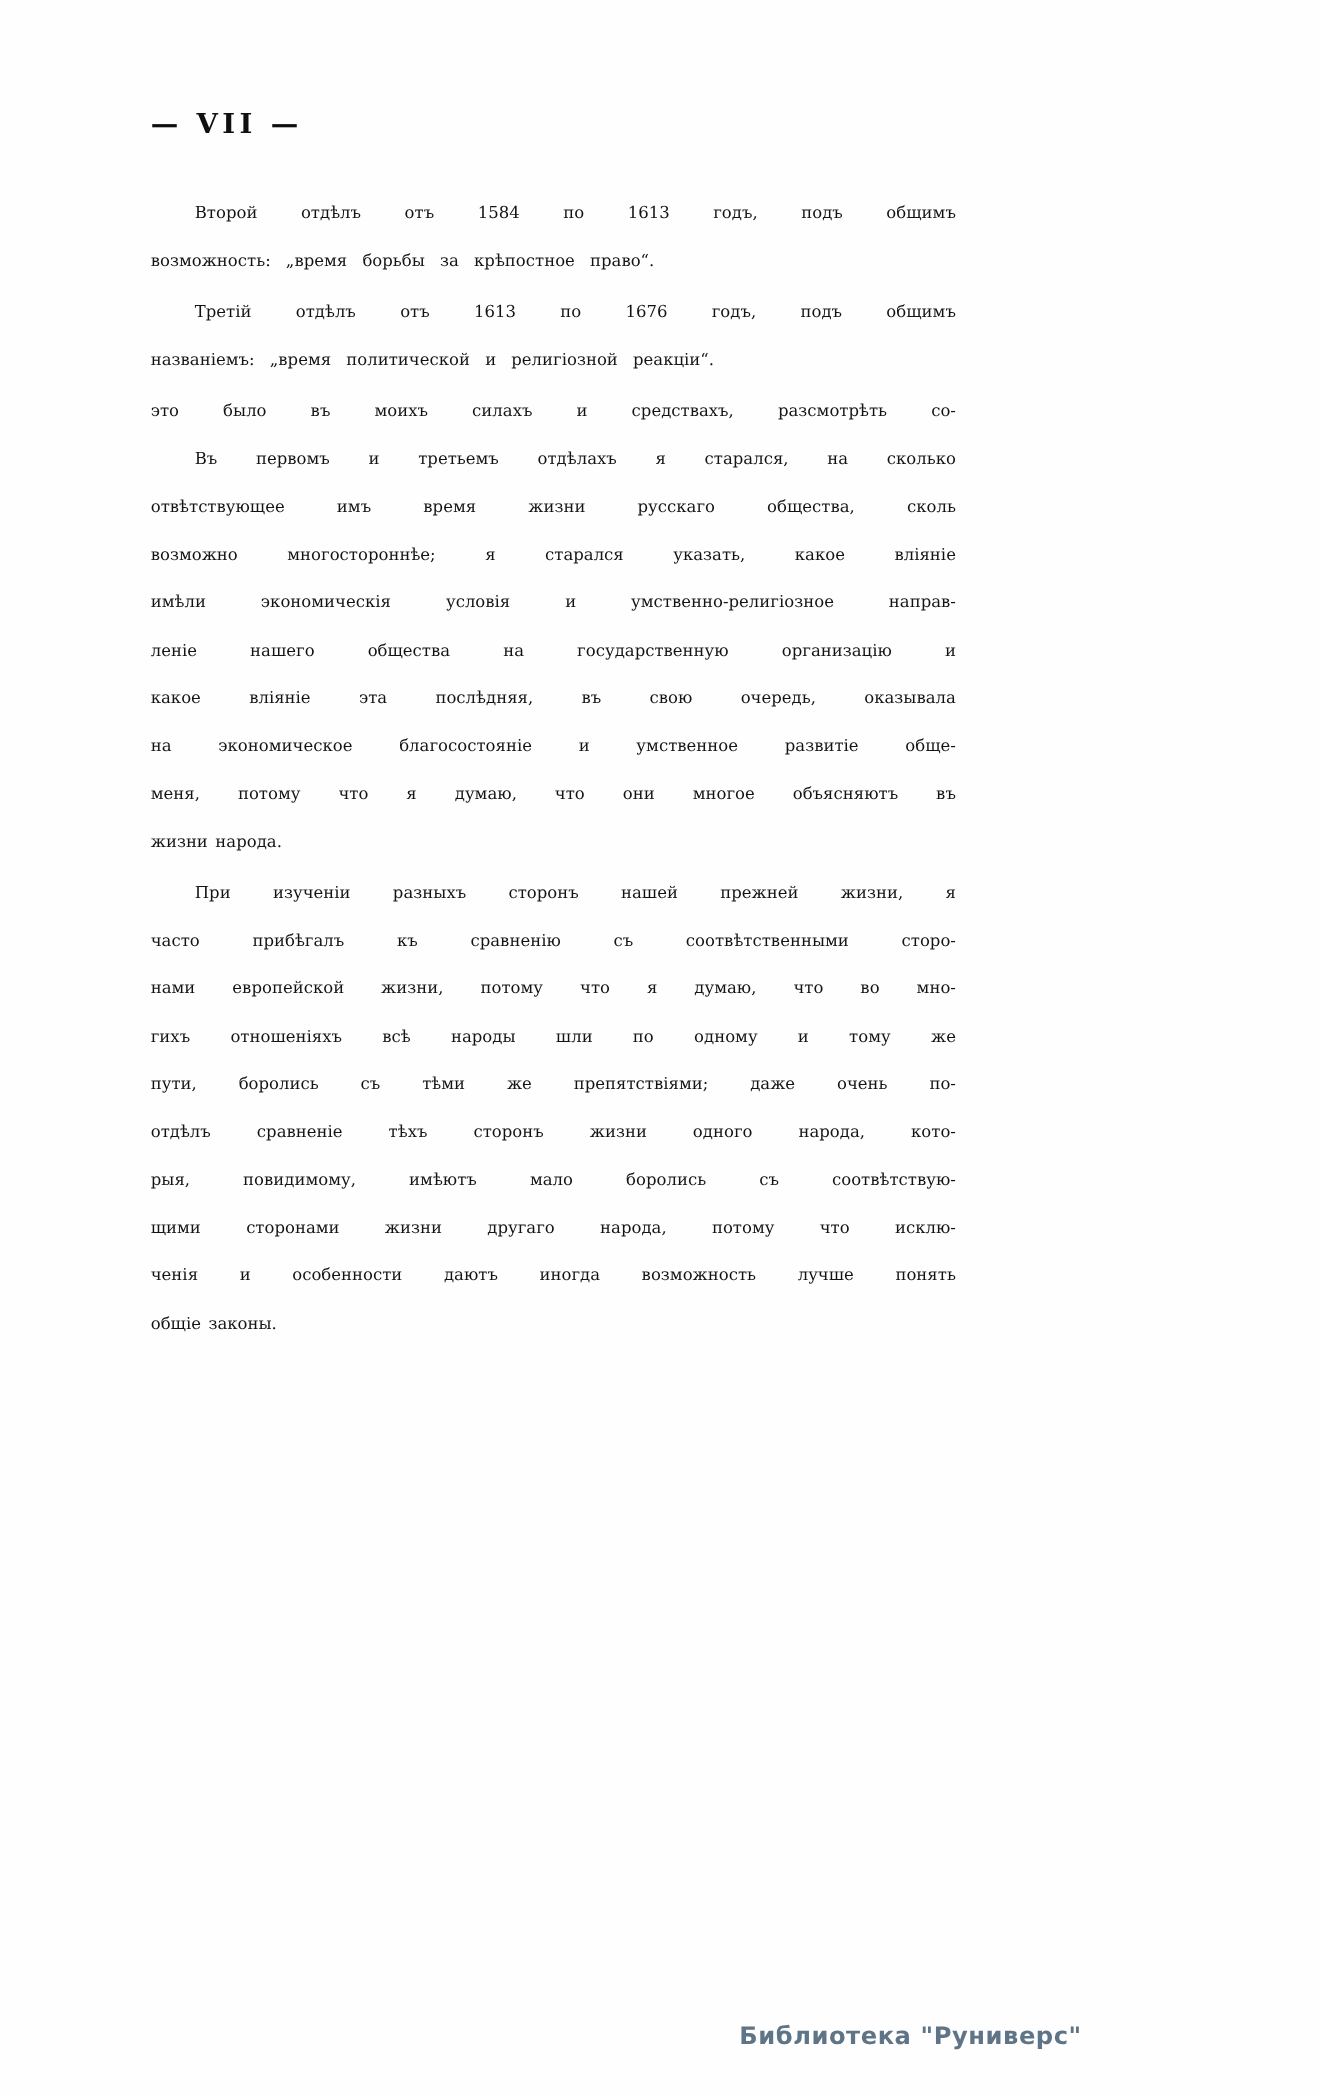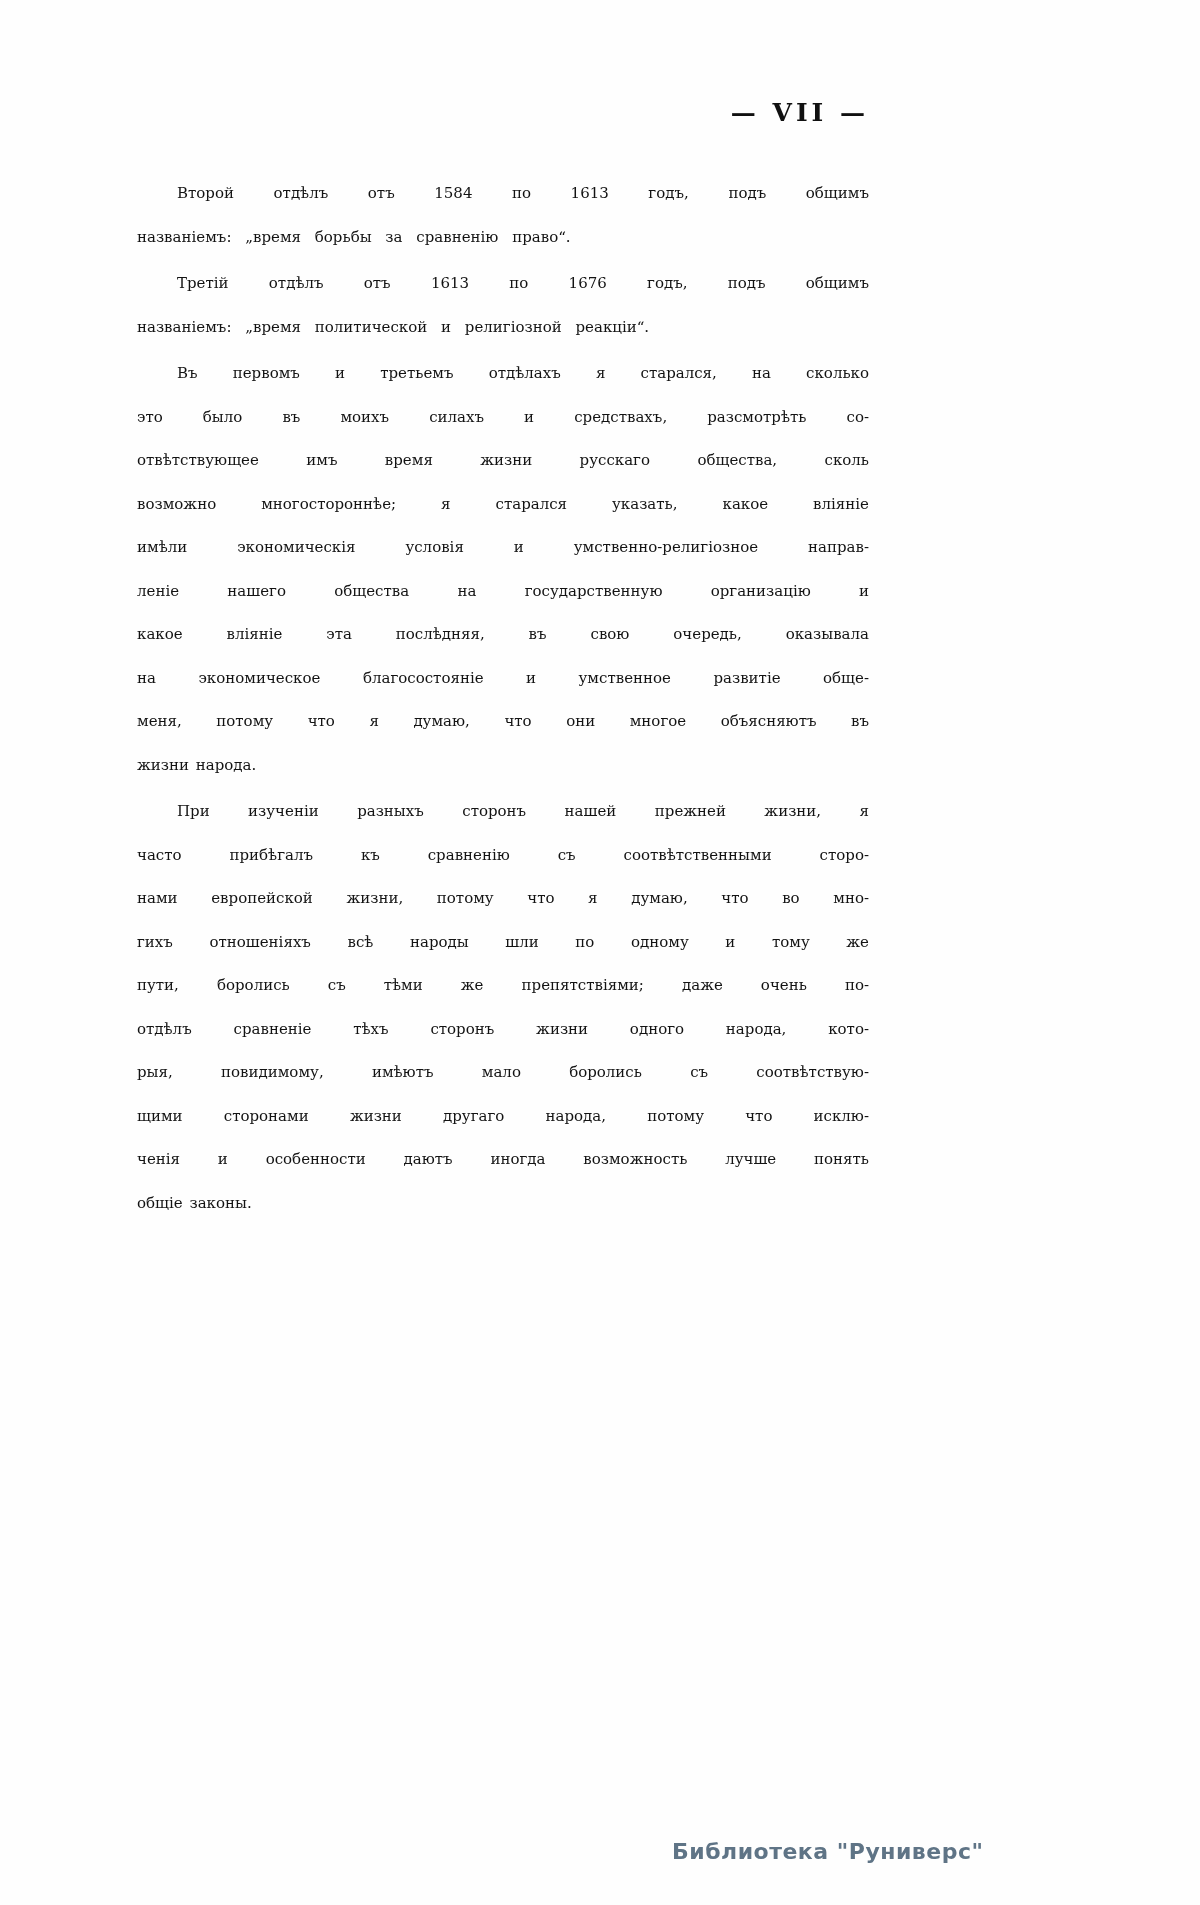--- a/index.html
+++ b/index.html
@@ -11,21 +11,21 @@
     color: #131313;
     overflow: hidden;
   }
   .scan-page {
     position: absolute; inset: 0;
     background: #fefefe;
   }
   .page-head {
     position: absolute;
     top: 98px; left: 137px; width: 732px;
-    text-align: right;
+    text-align: left;
     font-size: 25px;
     letter-spacing: 4px;
     font-weight: bold;
     color: #101010;
   }
   .text-block {
     position: absolute;
     top: 172px; left: 137px; width: 732px;
   }
   .para { margin: 0; }
@@ -55,31 +55,31 @@
 <body>
 
 <div class="scan-page">
 
   <div class="page-head">— VII —</div>
 
   <div class="text-block">
 
     <div class="para">
       <div class="line indent">Второй отдѣлъ отъ 1584 по 1613 годъ, подъ общимъ</div>
-      <div class="line last wide">названіемъ: „время борьбы за сравненію право“.</div>
+      <div class="line last wide">возможность: „время борьбы за крѣпостное право“.</div>
     </div>
 
     <div class="para">
       <div class="line indent">Третій отдѣлъ отъ 1613 по 1676 годъ, подъ общимъ</div>
       <div class="line last wide">названіемъ: „время политической и религіозной реакціи“.</div>
     </div>
 
     <div class="para">
+      <div class="line">это было въ моихъ силахъ и средствахъ, разсмотрѣть со-</div>
       <div class="line indent">Въ первомъ и третьемъ отдѣлахъ я старался, на сколько</div>
-      <div class="line">это было въ моихъ силахъ и средствахъ, разсмотрѣть со-</div>
       <div class="line">отвѣтствующее имъ время жизни русскаго общества, сколь</div>
       <div class="line">возможно многостороннѣе; я старался указать, какое вліяніе</div>
       <div class="line">имѣли экономическія условія и умственно-религіозное направ-</div>
       <div class="line">леніе нашего общества на государственную организацію и</div>
       <div class="line">какое вліяніе эта послѣдняя, въ свою очередь, оказывала</div>
       <div class="line">на экономическое благосостояніе и умственное развитіе обще-</div>
       <div class="line">меня, потому что я думаю, что они многое объясняютъ въ</div>
       <div class="line last">жизни народа.</div>
     </div>
 

